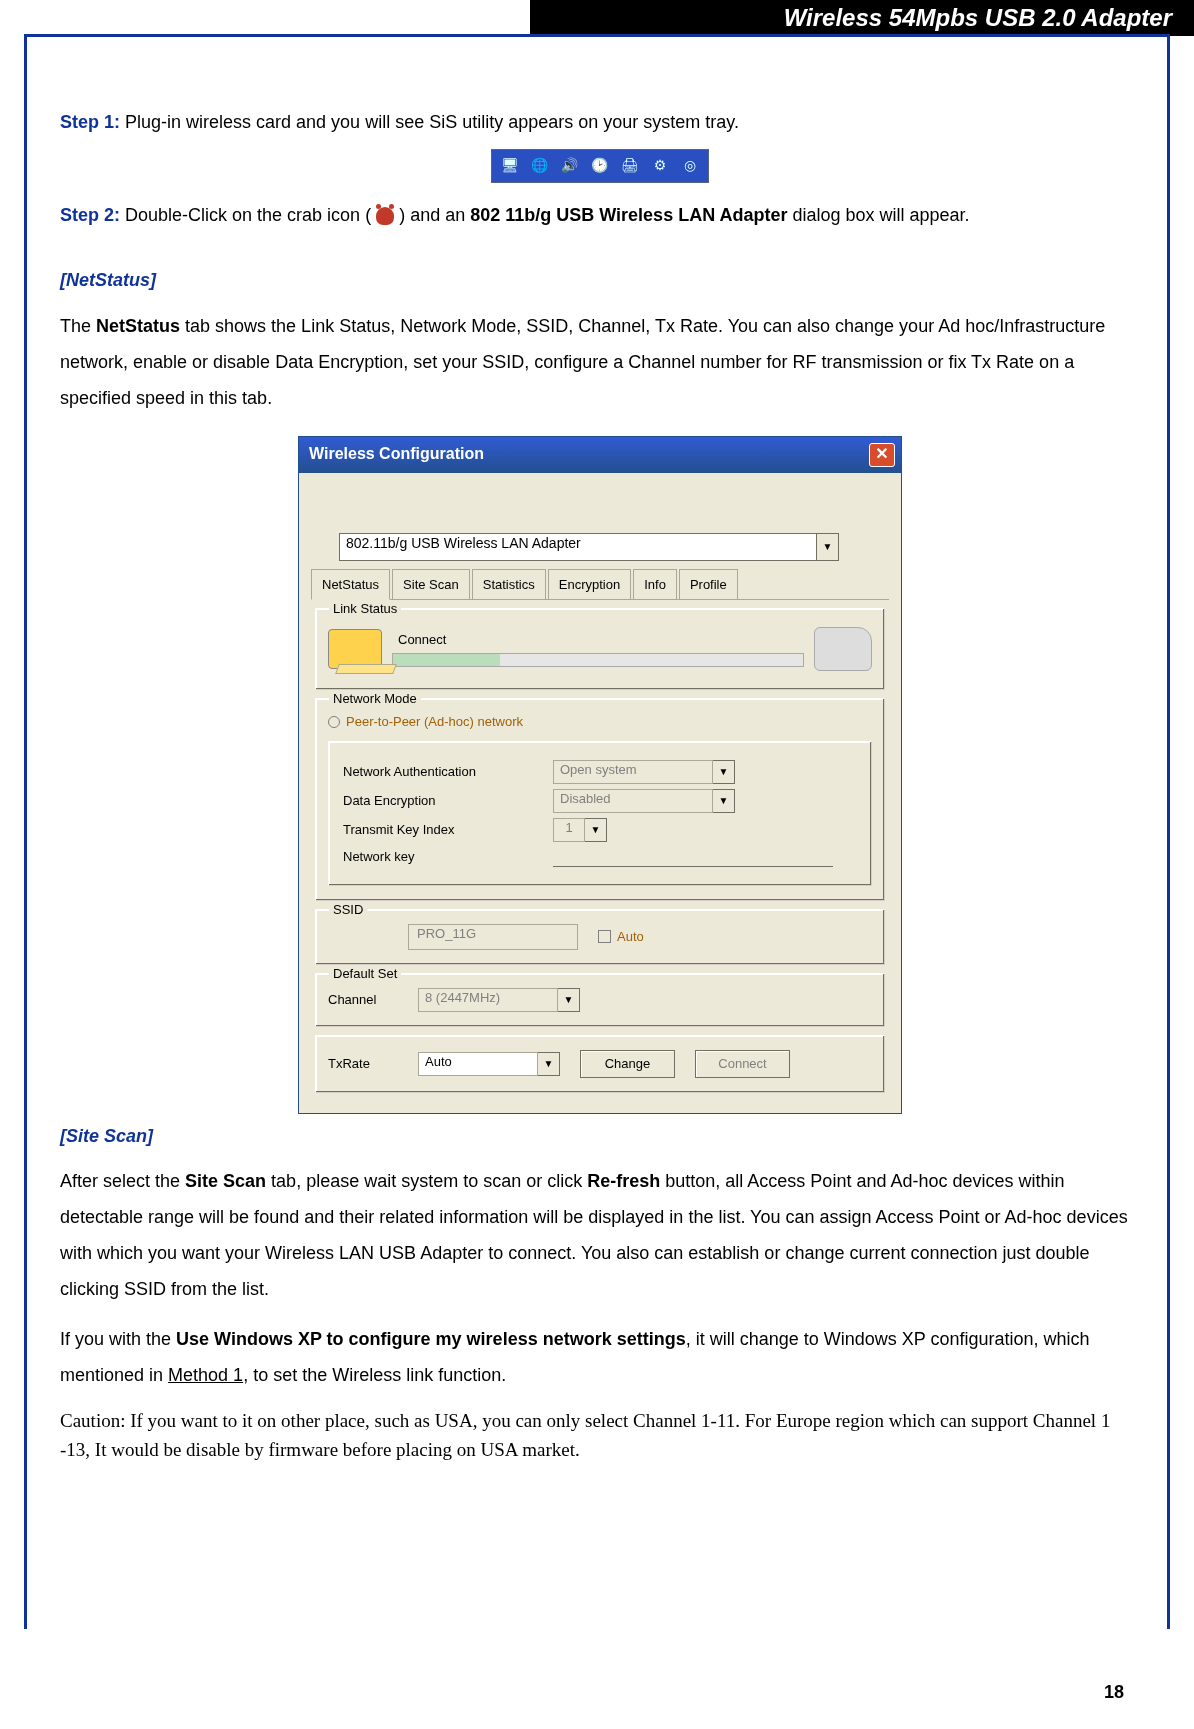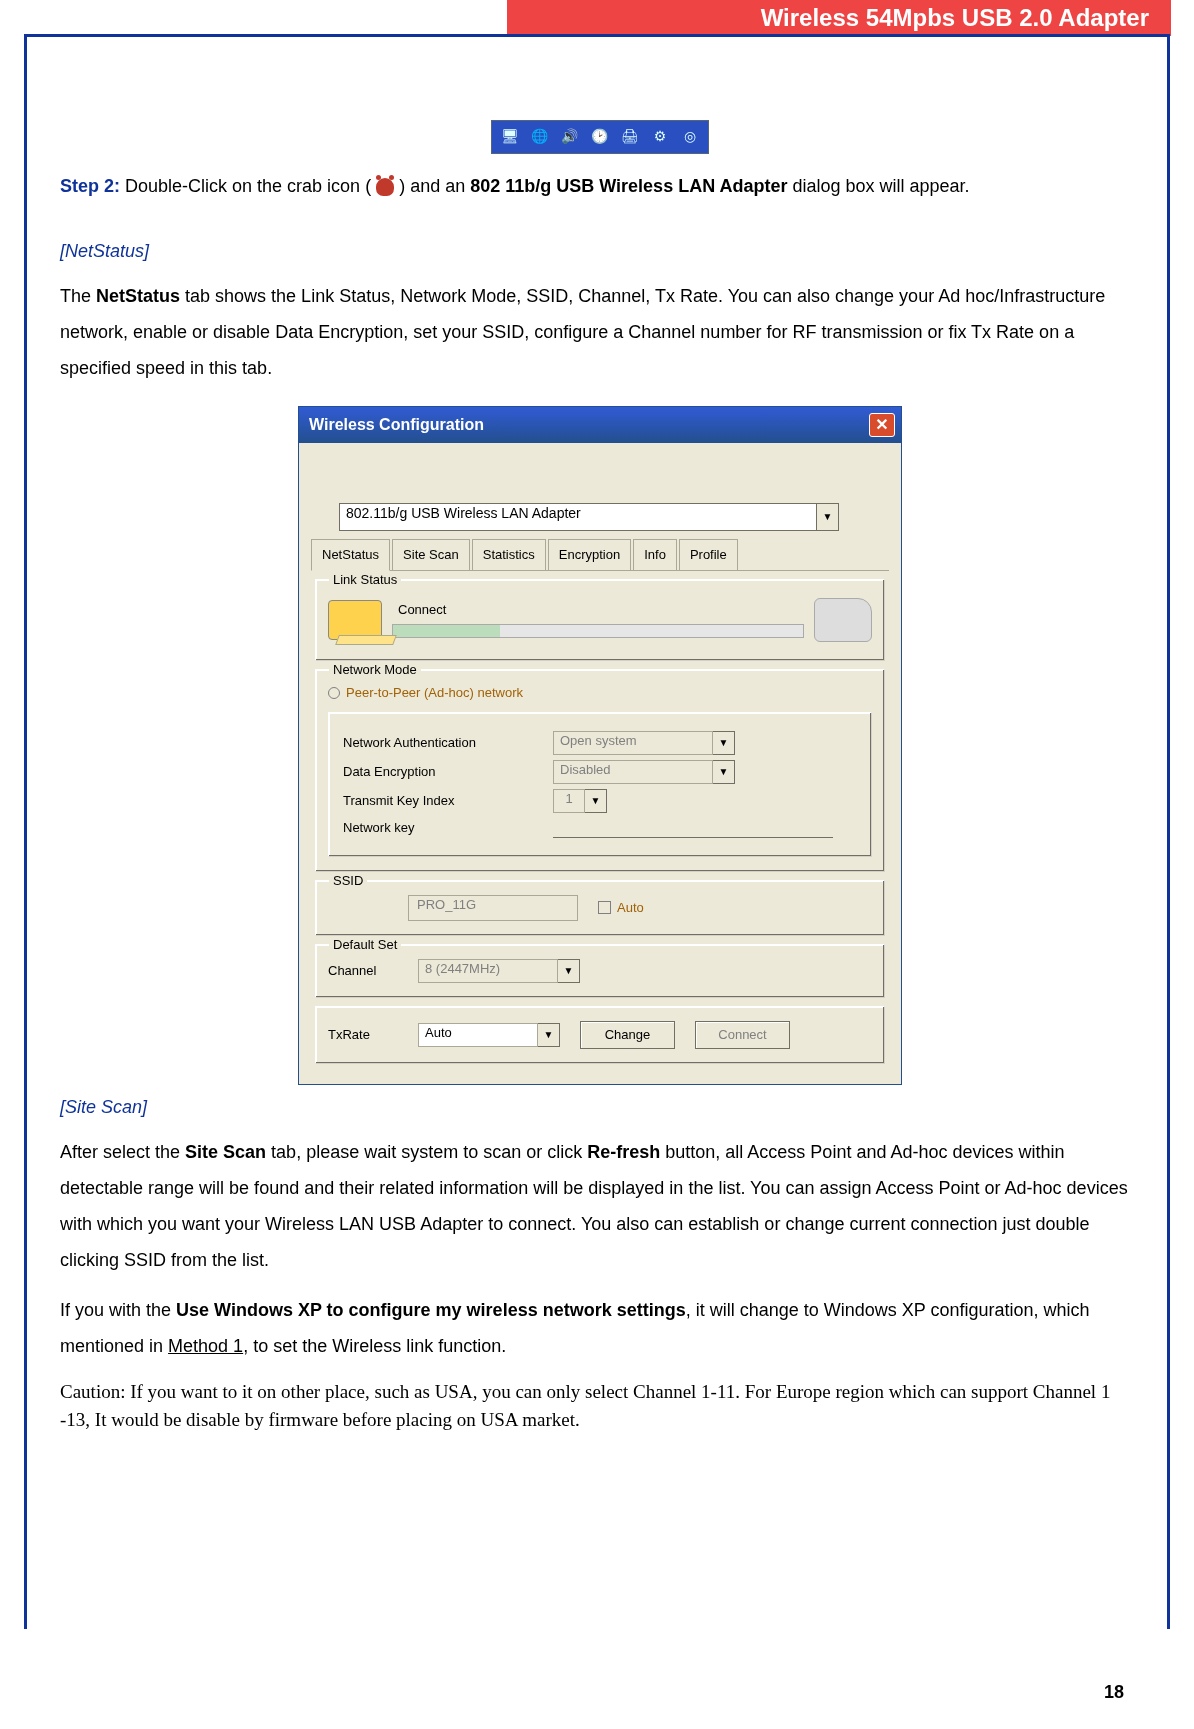--- a/index.html
+++ b/index.html
@@ -10,24 +10,25 @@
     position:relative;
   }
   .page {
     width:1194px;
     height:1729px;
     position:relative;
     background:#fff;
   }
   .header-tab {
     position:absolute;
-    top:0; left:507px;
+    top:0; left:530px;
     width:664px; height:36px;
-    background:#ef4444;
+    background:#000000;
     color:#fff;
+    font-style:italic;
     font-weight:bold;
     font-size:24px;
     display:flex;
     align-items:center;
     justify-content:flex-end;
     padding-right:22px;
   }
   .inner-border {
     position:absolute;
     top:34px; left:24px;
@@ -39,21 +40,21 @@
     position:absolute;
     top:110px; left:60px;
     width:1080px;
     font-size:18px;
     line-height:1.4;
   }
   .content p { margin-bottom:14px; }
   .step-label { color:#0f3399; font-weight:bold; }
   .strong { font-weight:bold; }
   .underline { text-decoration:underline; }
-  .section-title { color:#0f3399; font-weight:normal; font-style:italic; margin-top:40px; }
+  .section-title { color:#0f3399; font-weight:bold; font-style:italic; margin-top:40px; }
 
   .tray-center { text-align:center; margin:10px 0 20px 0; }
   .tray-box {
     display:inline-flex;
     gap:6px;
     background:#2a4fc0;
     padding:4px 6px;
     border:1px solid #567;
   }
   .tray-box .ico {
@@ -216,20 +217,23 @@
 <body>
 
 <div class="page">
   <div class="header-tab">
     <span>Wireless 54Mpbs USB 2.0 Adapter</span>
   </div>
   <div class="inner-border"></div>
 
   <div class="content">
 
+    <p>
+      <span class="step-label">Step 1:</span><span> Plug-in wireless card and you will see SiS utility appears on your system tray.</span>
+    </p>
     <div class="tray-center">
       <span class="tray-box">
         <span class="ico">🖥</span>
         <span class="ico">🌐</span>
         <span class="ico">🔊</span>
         <span class="ico">🕑</span>
         <span class="ico">🖨</span>
         <span class="ico">⚙</span>
         <span class="ico">◎</span>
       </span>

